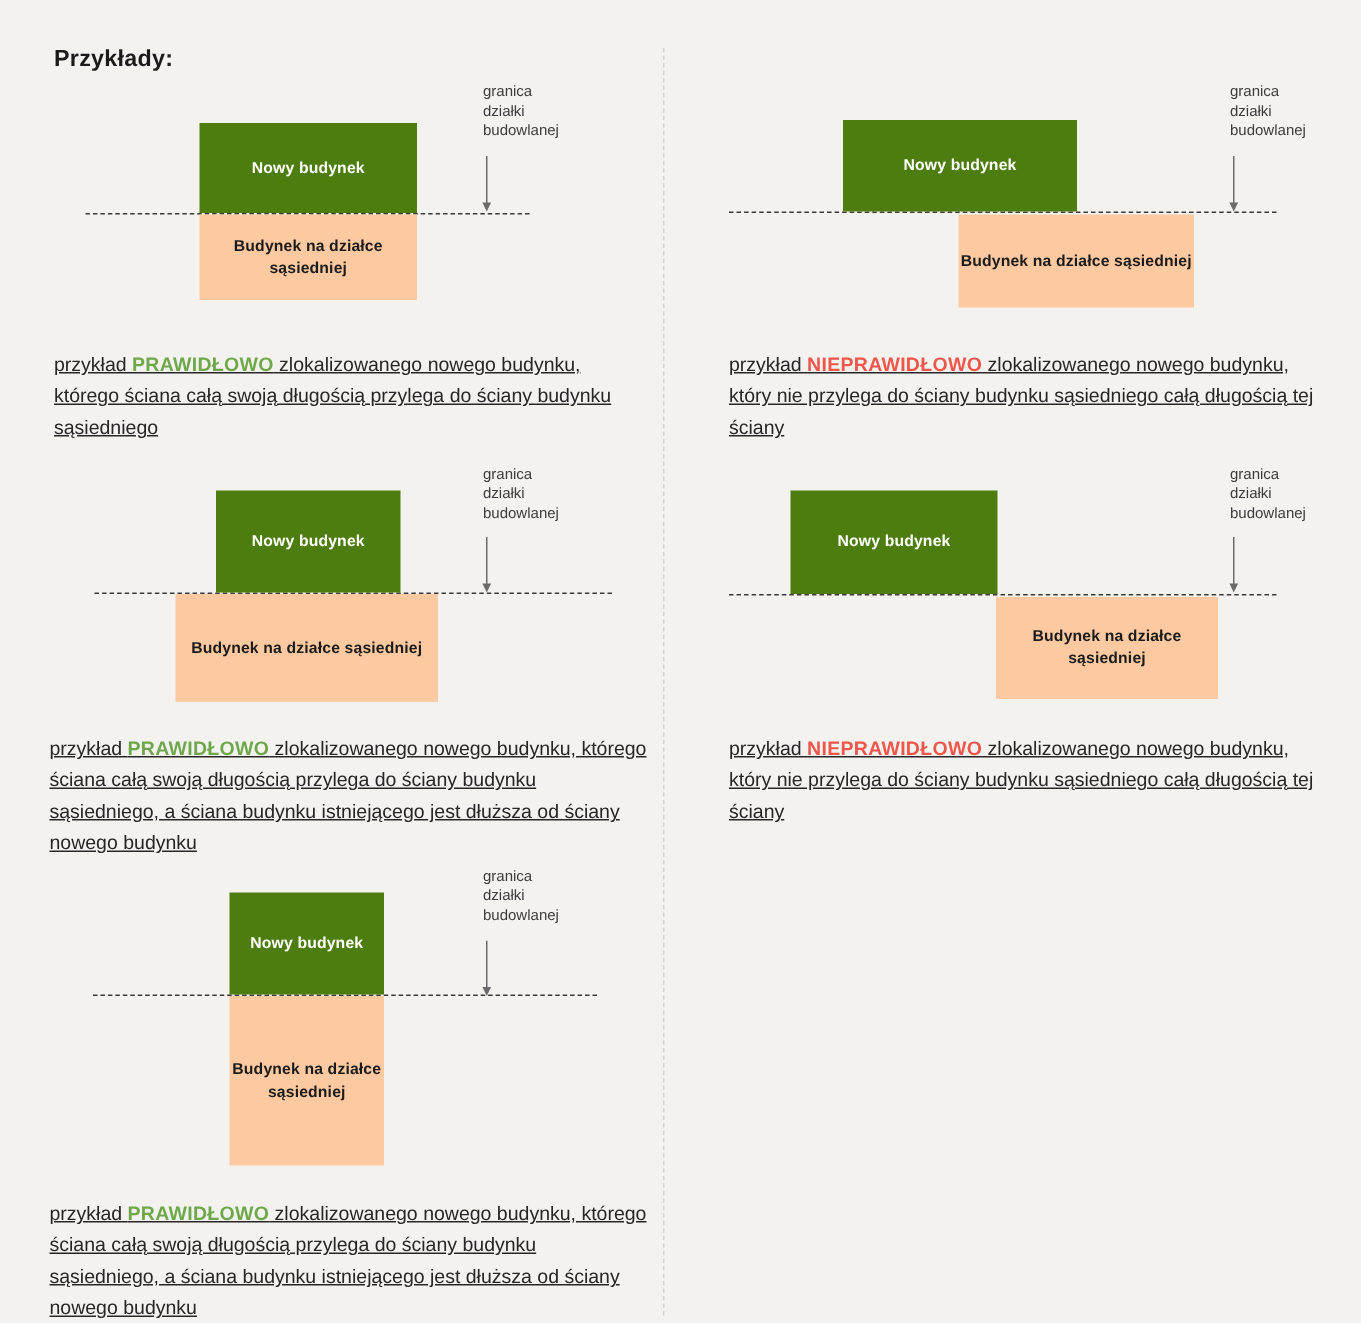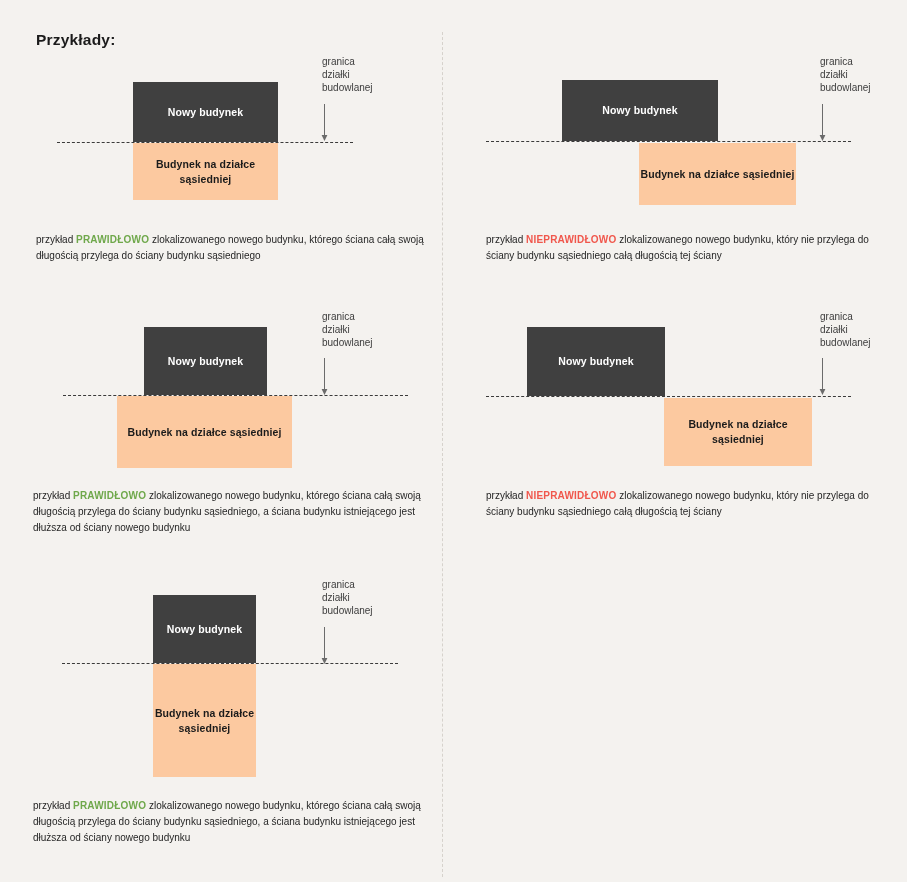--- a/index.html
+++ b/index.html
@@ -62,21 +62,21 @@
     box-sizing: border-box;
     display: flex;
     align-items: center;
     justify-content: center;
     text-align: center;
     font-weight: 700;
     line-height: 1.42;
     letter-spacing: 0.1px;
   }
   .bldg-new {
-    background: #404040;
+    background: #4d7c0f;
     color: #ffffff;
     font-size: 10.5px;
   }
   .bldg-neighbour {
     background: #fcc9a0;
     color: #1b1b1b;
     font-size: 10.5px;
   }
 
   
@@ -90,24 +90,25 @@
   }
   .boundary-arrow {
     position: absolute;
     width: 9px;
   }
   .boundary-arrow svg { display: block; }
 
   
   .caption {
     position: absolute;
-    font-size: 10px;
+    font-size: 13px;
     line-height: 1.62;
     color: #262626;
     font-weight: 400;
+    text-decoration: underline;
   }
   .caption .ok   { color: #6fa84b; font-weight: 700; letter-spacing: 0.2px; }
   .caption .bad  { color: #f0574c; font-weight: 700; letter-spacing: 0.2px; }
 </style>
 </head>
 <body>
 
 <div class="page">
 
   <div class="page-title">Przykłady:</div>

